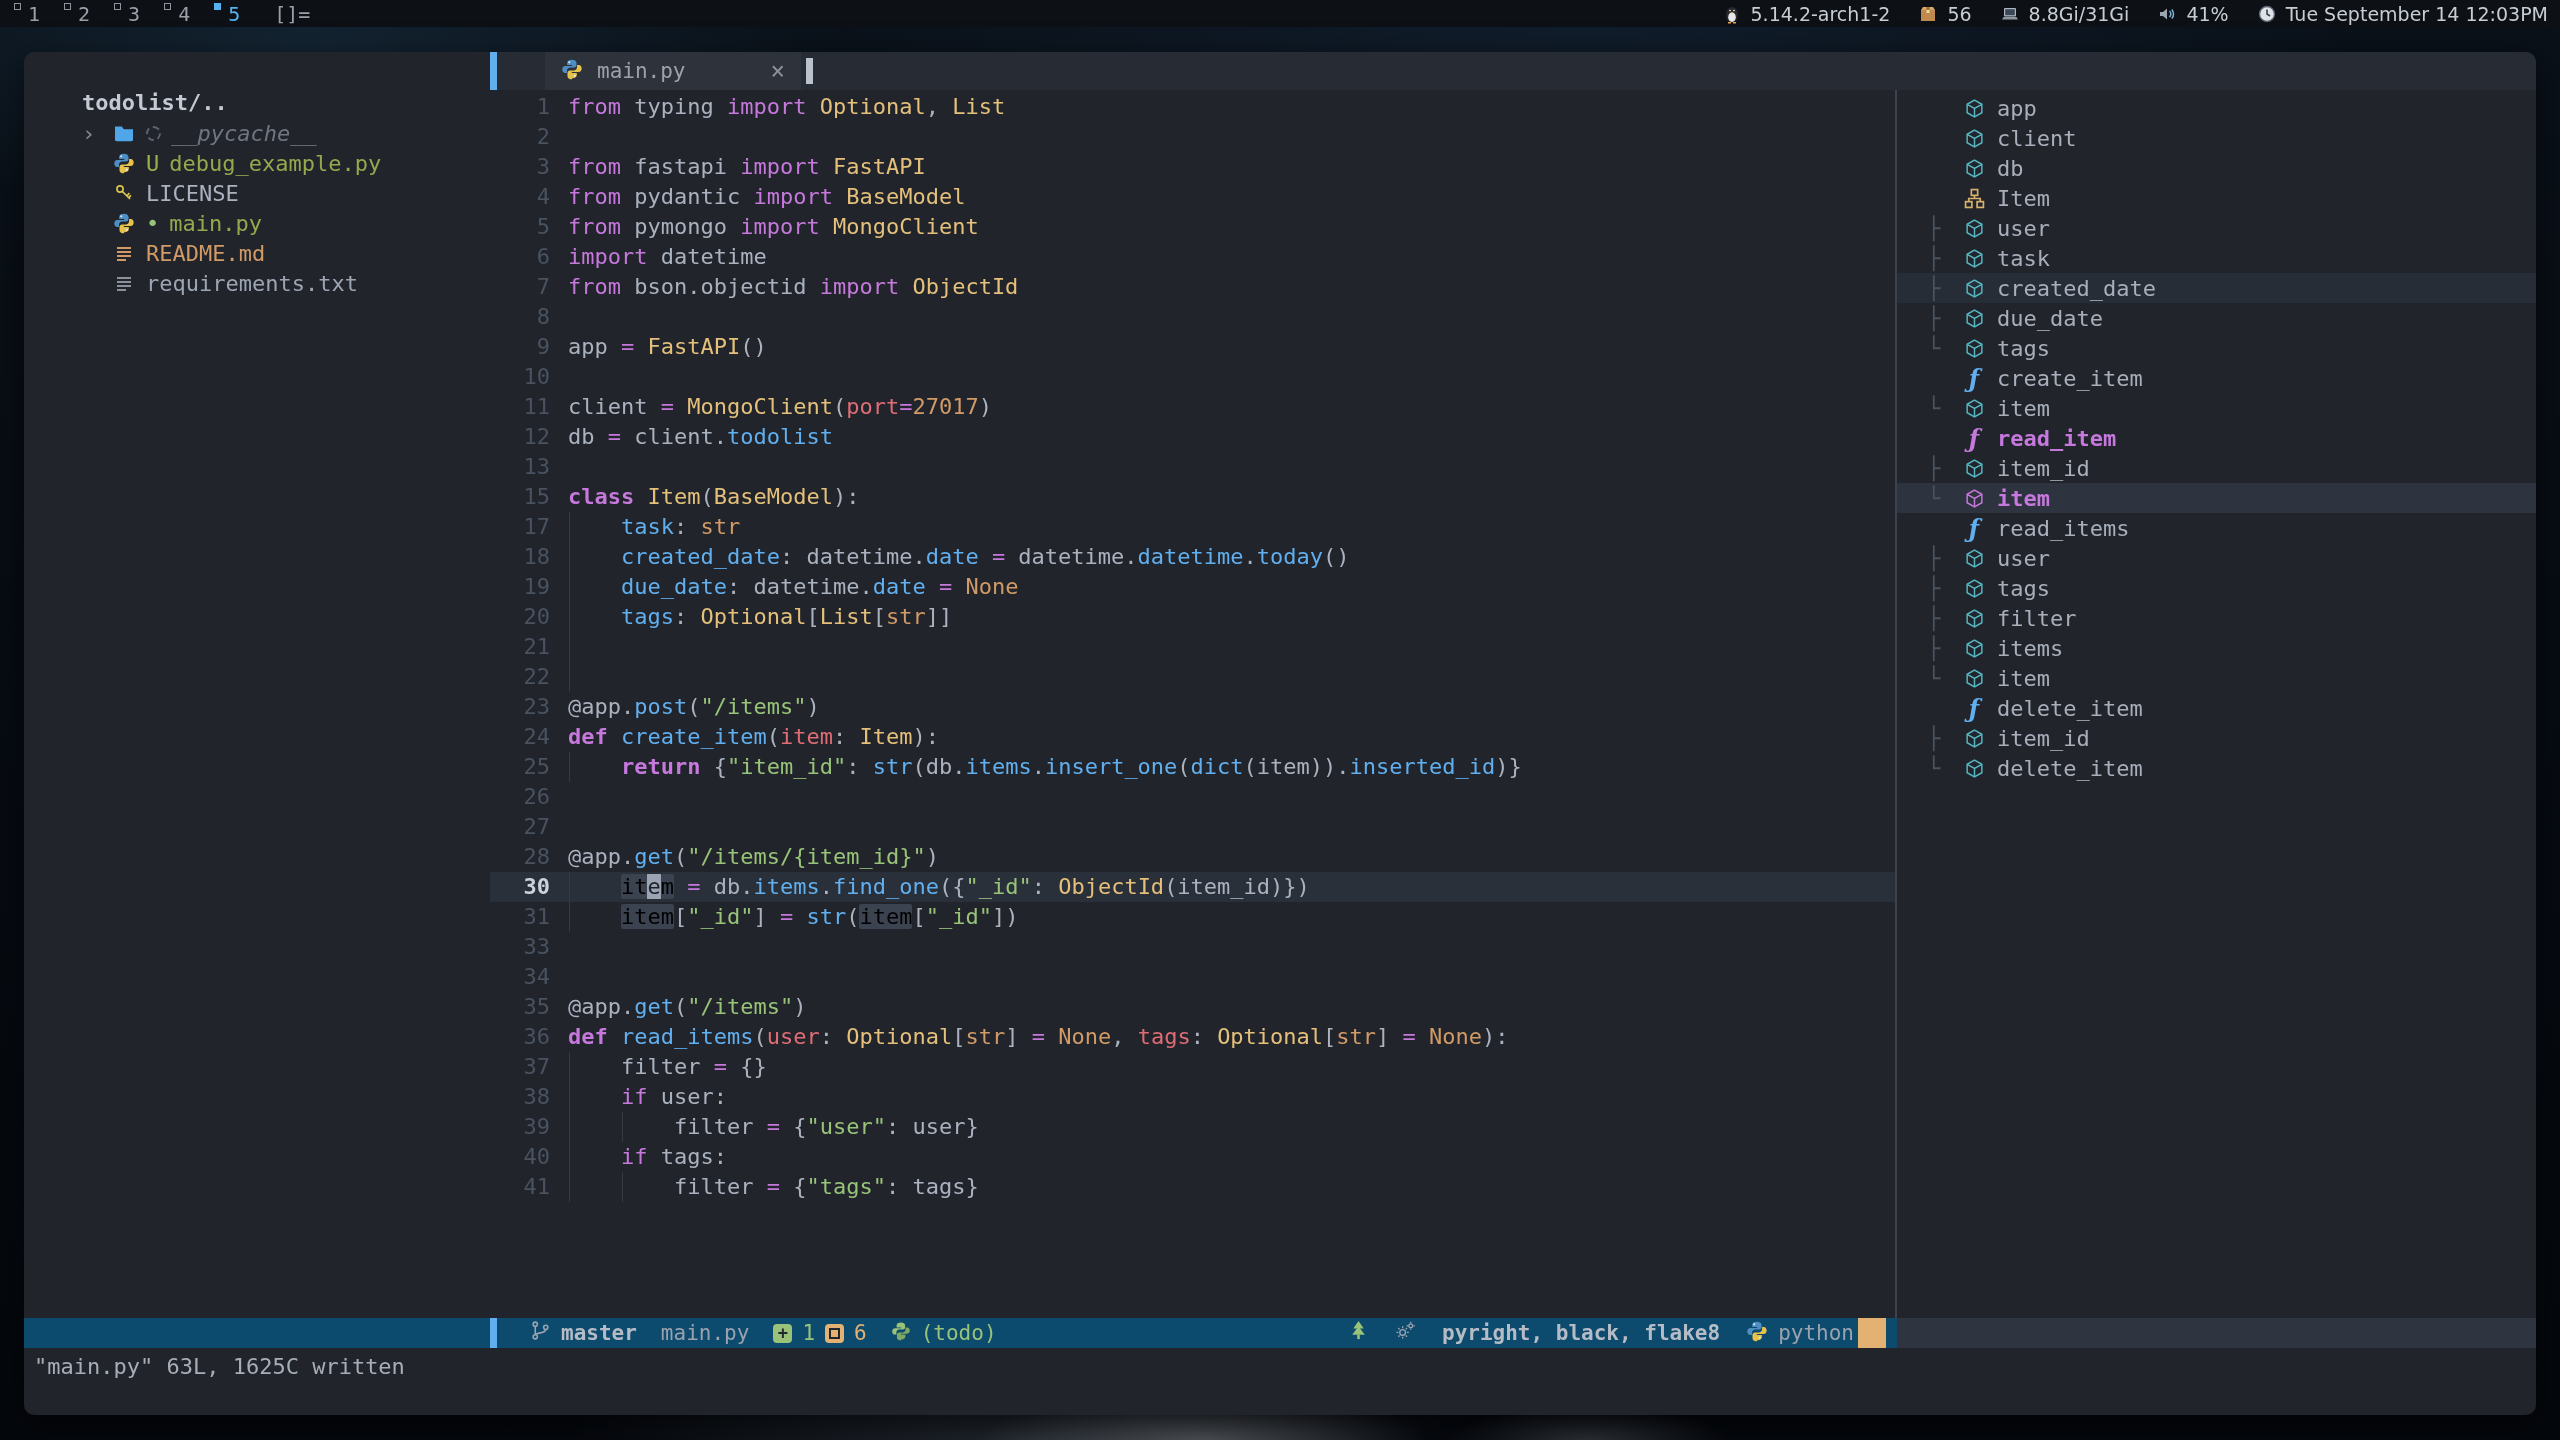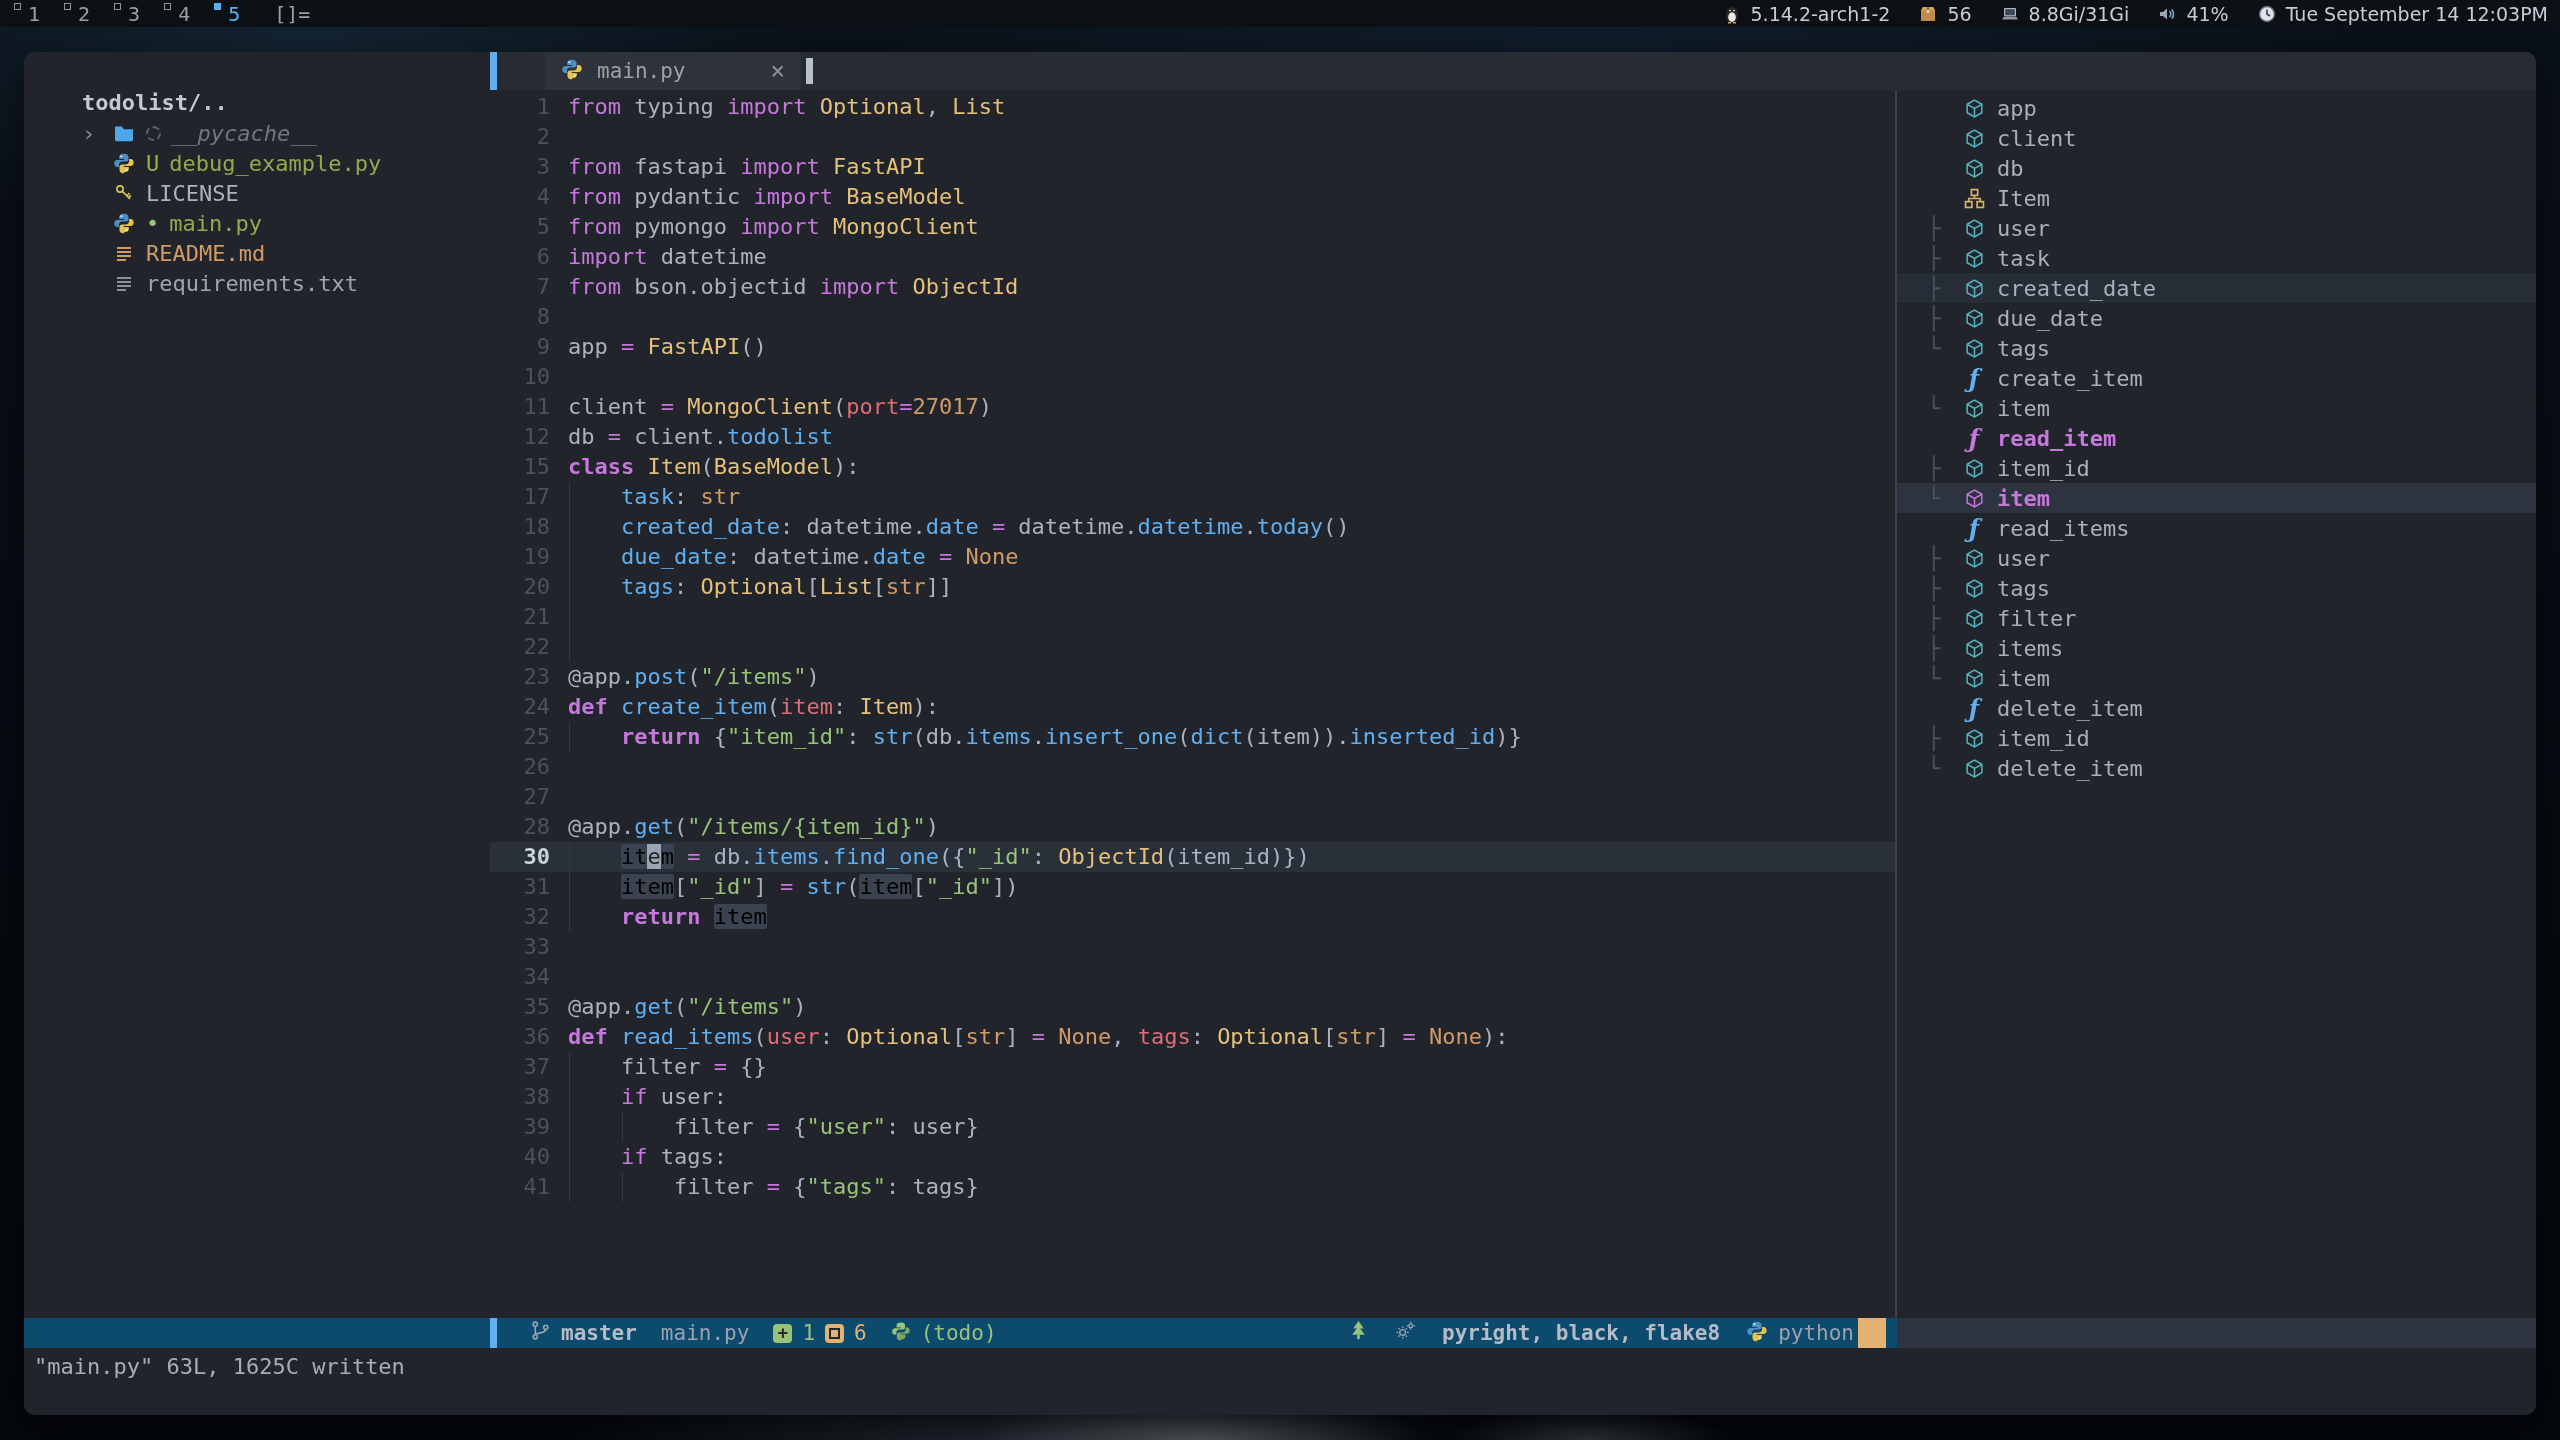--- a/index.html
+++ b/index.html
@@ -297,36 +297,36 @@
       <div class="cl"><span class="ln">3</span><span class="code"><span class="kw">from</span><span class="tx"> fastapi </span><span class="kw">import</span><span class="tx"> </span><span class="ty">FastAPI</span></span></div>
       <div class="cl"><span class="ln">4</span><span class="code"><span class="kw">from</span><span class="tx"> pydantic </span><span class="kw">import</span><span class="tx"> </span><span class="ty">BaseModel</span></span></div>
       <div class="cl"><span class="ln">5</span><span class="code"><span class="kw">from</span><span class="tx"> pymongo </span><span class="kw">import</span><span class="tx"> </span><span class="ty">MongoClient</span></span></div>
       <div class="cl"><span class="ln">6</span><span class="code"><span class="kw">import</span><span class="tx"> datetime</span></span></div>
       <div class="cl"><span class="ln">7</span><span class="code"><span class="kw">from</span><span class="tx"> bson.objectid </span><span class="kw">import</span><span class="tx"> </span><span class="ty">ObjectId</span></span></div>
       <div class="cl"><span class="ln">8</span><span class="code"></span></div>
       <div class="cl"><span class="ln">9</span><span class="code"><span class="tx">app </span><span class="op">=</span><span class="tx"> </span><span class="ty">FastAPI</span><span class="tx">()</span></span></div>
       <div class="cl"><span class="ln">10</span><span class="code"></span></div>
       <div class="cl"><span class="ln">11</span><span class="code"><span class="tx">client </span><span class="op">=</span><span class="tx"> </span><span class="ty">MongoClient</span><span class="tx">(</span><span class="pr">port</span><span class="op">=</span><span class="num">27017</span><span class="tx">)</span></span></div>
       <div class="cl"><span class="ln">12</span><span class="code"><span class="tx">db </span><span class="op">=</span><span class="tx"> client.</span><span class="fn">todolist</span></span></div>
+      <div class="cl"><span class="ln">13</span><span class="code"></span></div>
       <div class="cl"><span class="ln">15</span><span class="code"><span class="kwb">class</span><span class="tx"> </span><span class="ty">Item</span><span class="tx">(</span><span class="ty">BaseModel</span><span class="tx">):</span></span></div>
       <div class="cl"><span class="ln">17</span><span class="code"><span class="ig" style="left: 1px;"></span><span class="tx">    </span><span class="fn">task</span><span class="tx">: </span><span class="num">str</span></span></div>
       <div class="cl"><span class="ln">18</span><span class="code"><span class="ig" style="left: 1px;"></span><span class="tx">    </span><span class="fn">created_date</span><span class="tx">: datetime.</span><span class="fn">date</span><span class="tx"> </span><span class="op">=</span><span class="tx"> datetime.</span><span class="fn">datetime</span><span class="tx">.</span><span class="fn">today</span><span class="tx">()</span></span></div>
       <div class="cl"><span class="ln">19</span><span class="code"><span class="ig" style="left: 1px;"></span><span class="tx">    </span><span class="fn">due_date</span><span class="tx">: datetime.</span><span class="fn">date</span><span class="tx"> </span><span class="op">=</span><span class="tx"> </span><span class="num">None</span></span></div>
       <div class="cl"><span class="ln">20</span><span class="code"><span class="ig" style="left: 1px;"></span><span class="tx">    </span><span class="fn">tags</span><span class="tx">: </span><span class="ty">Optional</span><span class="tx">[</span><span class="ty">List</span><span class="tx">[</span><span class="num">str</span><span class="tx">]]</span></span></div>
       <div class="cl"><span class="ln">21</span><span class="code"><span class="ig" style="left: 1px;"></span></span></div>
       <div class="cl"><span class="ln">22</span><span class="code"><span class="ig" style="left: 1px;"></span></span></div>
       <div class="cl"><span class="ln">23</span><span class="code"><span class="tx">@app.</span><span class="fn">post</span><span class="tx">(</span><span class="st">"/items"</span><span class="tx">)</span></span></div>
       <div class="cl"><span class="ln">24</span><span class="code"><span class="kwb">def</span><span class="tx"> </span><span class="fn">create_item</span><span class="tx">(</span><span class="pr">item</span><span class="tx">: </span><span class="ty">Item</span><span class="tx">):</span></span></div>
       <div class="cl"><span class="ln">25</span><span class="code"><span class="ig" style="left: 1px;"></span><span class="tx">    </span><span class="kwb">return</span><span class="tx"> {</span><span class="st">"item_id"</span><span class="tx">: </span><span class="fn">str</span><span class="tx">(db.</span><span class="fn">items</span><span class="tx">.</span><span class="fn">insert_one</span><span class="tx">(</span><span class="fn">dict</span><span class="tx">(item)).</span><span class="fn">inserted_id</span><span class="tx">)}</span></span></div>
       <div class="cl"><span class="ln">26</span><span class="code"></span></div>
       <div class="cl"><span class="ln">27</span><span class="code"></span></div>
       <div class="cl"><span class="ln">28</span><span class="code"><span class="tx">@app.</span><span class="fn">get</span><span class="tx">(</span><span class="st">"/items/{item_id}"</span><span class="tx">)</span></span></div>
       <div class="cl active"><span class="ln">30</span><span class="code"><span class="ig" style="left: 1px;"></span><span class="tx">    </span><span class="mt">it</span><span class="cur">e</span><span class="mt">m</span><span class="tx"> </span><span class="op">=</span><span class="tx"> db.</span><span class="fn">items</span><span class="tx">.</span><span class="fn">find_one</span><span class="tx">({</span><span class="st">"_id"</span><span class="tx">: </span><span class="ty">ObjectId</span><span class="tx">(item_id)})</span></span></div>
       <div class="cl"><span class="ln">31</span><span class="code"><span class="ig" style="left: 1px;"></span><span class="tx">    </span><span class="mt">item</span><span class="tx">[</span><span class="st">"_id"</span><span class="tx">] </span><span class="op">=</span><span class="tx"> </span><span class="fn">str</span><span class="tx">(</span><span class="mt">item</span><span class="tx">[</span><span class="st">"_id"</span><span class="tx">])</span></span></div>
-      <div class="cl"><span class="ln">32</span><span class="code"><span class="ig" style="left: 1px;"></span><span class="tx">    </span><span class="kwb">return</span><span class="tx"> </span><span class="mt">item</span></span></div>
       <div class="cl"><span class="ln">33</span><span class="code"></span></div>
       <div class="cl"><span class="ln">34</span><span class="code"></span></div>
       <div class="cl"><span class="ln">35</span><span class="code"><span class="tx">@app.</span><span class="fn">get</span><span class="tx">(</span><span class="st">"/items"</span><span class="tx">)</span></span></div>
       <div class="cl"><span class="ln">36</span><span class="code"><span class="kwb">def</span><span class="tx"> </span><span class="fn">read_items</span><span class="tx">(</span><span class="pr">user</span><span class="tx">: </span><span class="ty">Optional</span><span class="tx">[</span><span class="num">str</span><span class="tx">] </span><span class="op">=</span><span class="tx"> </span><span class="num">None</span><span class="tx">, </span><span class="pr">tags</span><span class="tx">: </span><span class="ty">Optional</span><span class="tx">[</span><span class="num">str</span><span class="tx">] </span><span class="op">=</span><span class="tx"> </span><span class="num">None</span><span class="tx">):</span></span></div>
       <div class="cl"><span class="ln">37</span><span class="code"><span class="ig" style="left: 1px;"></span><span class="tx">    filter </span><span class="op">=</span><span class="tx"> {}</span></span></div>
       <div class="cl"><span class="ln">38</span><span class="code"><span class="ig" style="left: 1px;"></span><span class="tx">    </span><span class="kw">if</span><span class="tx"> user:</span></span></div>
       <div class="cl"><span class="ln">39</span><span class="code"><span class="ig" style="left: 1px;"></span><span class="ig" style="left: 53.96px;"></span><span class="tx">        filter </span><span class="op">=</span><span class="tx"> {</span><span class="st">"user"</span><span class="tx">: user}</span></span></div>
       <div class="cl"><span class="ln">40</span><span class="code"><span class="ig" style="left: 1px;"></span><span class="tx">    </span><span class="kw">if</span><span class="tx"> tags:</span></span></div>
       <div class="cl"><span class="ln">41</span><span class="code"><span class="ig" style="left: 1px;"></span><span class="ig" style="left: 53.96px;"></span><span class="tx">        filter </span><span class="op">=</span><span class="tx"> {</span><span class="st">"tags"</span><span class="tx">: tags}</span></span></div>
     </div>

